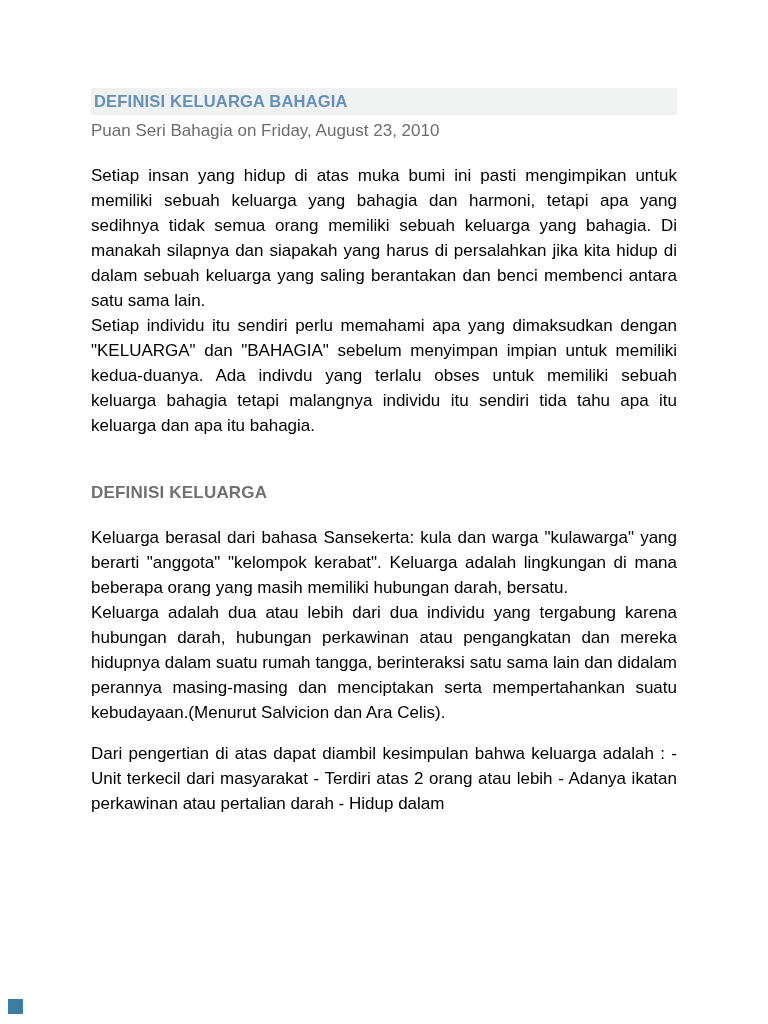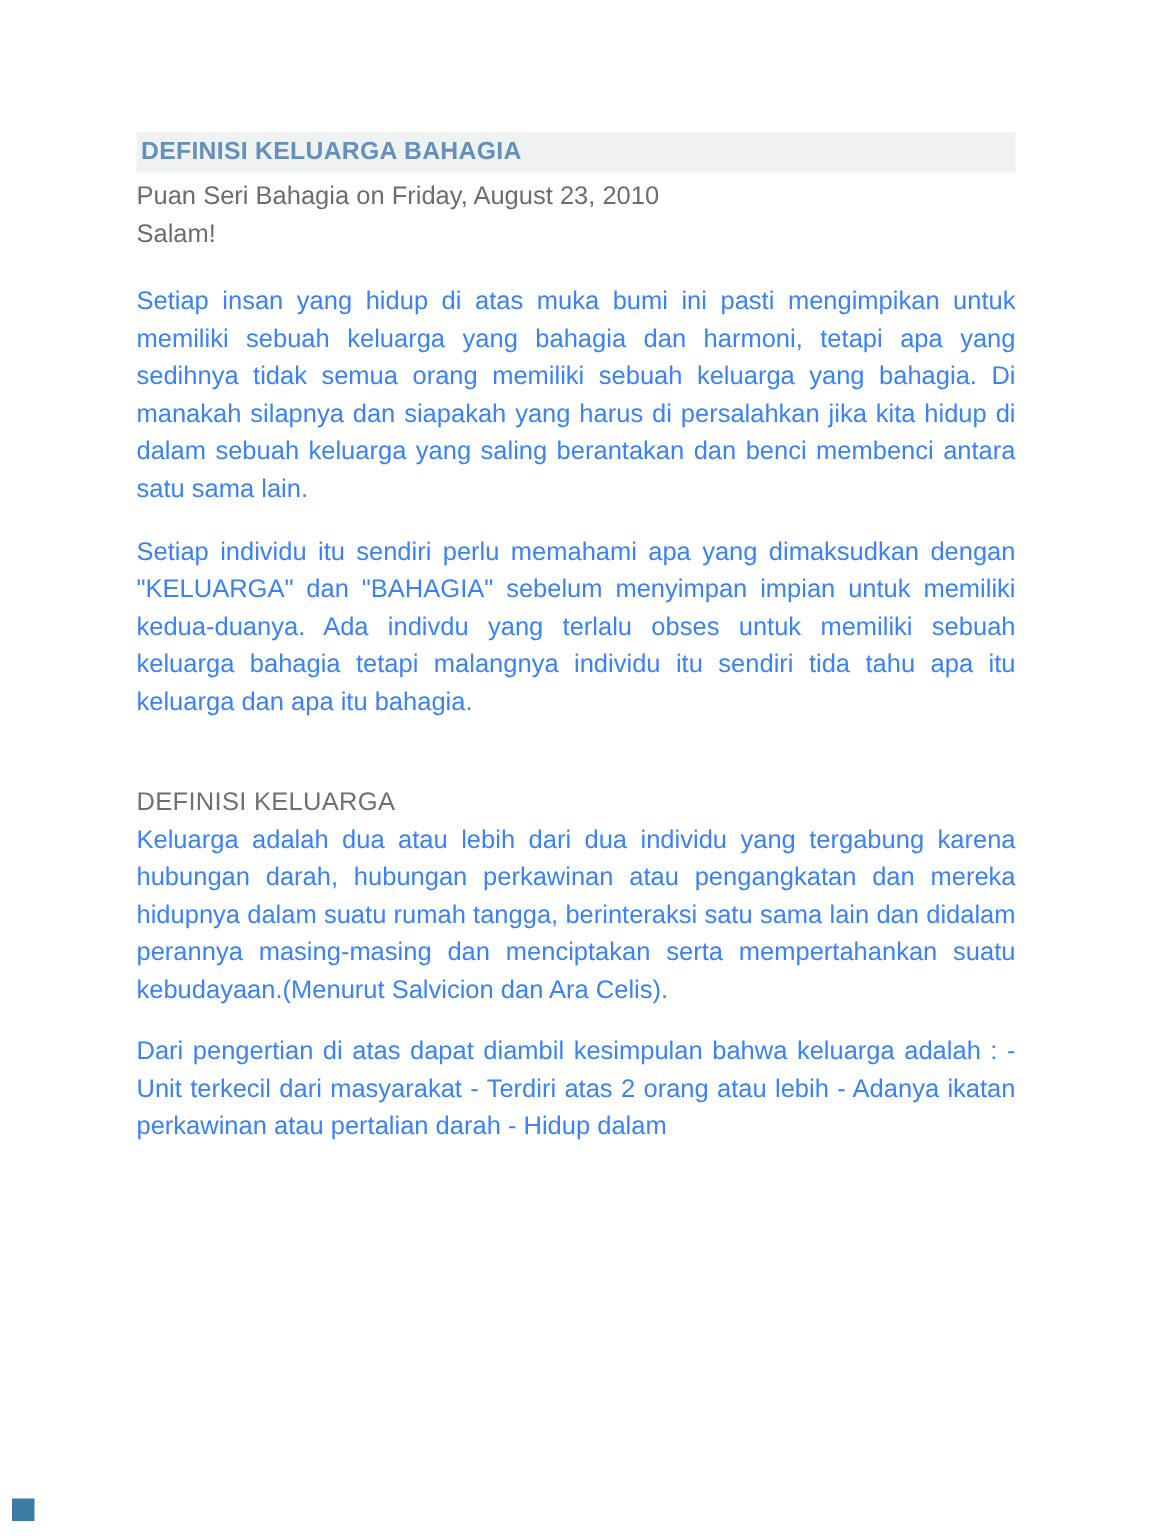--- a/index.html
+++ b/index.html
@@ -41,33 +41,33 @@
     color: #6d6d6d;
   }
   .greeting {
     font-size: 17px;
     line-height: 25px;
     color: #6d6d6d;
   }
   p.body-para {
     font-size: 17px;
     line-height: 25px;
-    color: #3b82f6;
+    color: #000000;
     text-align: justify;
   }
   .p1 { margin-top: 20px; }
-  .p2 { margin-top: 17px; }
+  .p2 { }
   .p3 { margin-top: 20px; }
   .p4 { }
   .p5 { margin-top: 16px; }
   .section-heading {
     margin-top: 42px;
     font-size: 17px;
     line-height: 25px;
-    font-weight: normal;
+    font-weight: bold;
     color: #707070;
     letter-spacing: 0.2px;
   }
   .corner-mark {
     position: absolute;
     left: 8px;
     top: 999px;
     width: 15px;
     height: 15px;
     background: #3e7ca4;
@@ -78,28 +78,28 @@
 
 <div class="page">
   <div class="content">
 
     <div class="title-bar">
       <span class="article-title">DEFINISI KELUARGA BAHAGIA</span>
     </div>
 
     <div class="byline">Puan Seri Bahagia on Friday, August 23, 2010</div>
 
-    <div class="greeting">Salam!</div>
 
     <p class="body-para p1">Setiap insan yang hidup di atas muka bumi ini pasti mengimpikan untuk memiliki sebuah keluarga yang bahagia dan harmoni, tetapi apa yang sedihnya tidak semua orang memiliki sebuah keluarga yang bahagia. Di manakah silapnya dan siapakah yang harus di persalahkan jika kita hidup di dalam sebuah keluarga yang saling berantakan dan benci membenci antara satu sama lain.</p>
 
     <p class="body-para p2">Setiap individu itu sendiri perlu memahami apa yang dimaksudkan dengan "KELUARGA" dan "BAHAGIA" sebelum menyimpan impian untuk memiliki kedua-duanya. Ada indivdu yang terlalu obses untuk memiliki sebuah keluarga bahagia tetapi malangnya individu itu sendiri tida tahu apa itu keluarga dan apa itu bahagia.</p>
 
     <h2 class="section-heading">DEFINISI KELUARGA</h2>
 
+    <p class="body-para p3">Keluarga berasal dari bahasa Sansekerta: kula dan warga "kulawarga" yang berarti "anggota" "kelompok kerabat". Keluarga adalah lingkungan di mana beberapa orang yang masih memiliki hubungan darah, bersatu.</p>
 
     <p class="body-para p4">Keluarga adalah dua atau lebih dari dua individu yang tergabung karena hubungan darah, hubungan perkawinan atau pengangkatan dan mereka hidupnya dalam suatu rumah tangga, berinteraksi satu sama lain dan didalam perannya masing-masing dan menciptakan serta mempertahankan suatu kebudayaan.(Menurut Salvicion dan Ara Celis).</p>
 
     <p class="body-para p5">Dari pengertian di atas dapat diambil kesimpulan bahwa keluarga adalah : - Unit terkecil dari masyarakat - Terdiri atas 2 orang atau lebih - Adanya ikatan perkawinan atau pertalian darah - Hidup dalam</p>
 
   </div>
 
   <div class="corner-mark"></div>
 </div>
 

